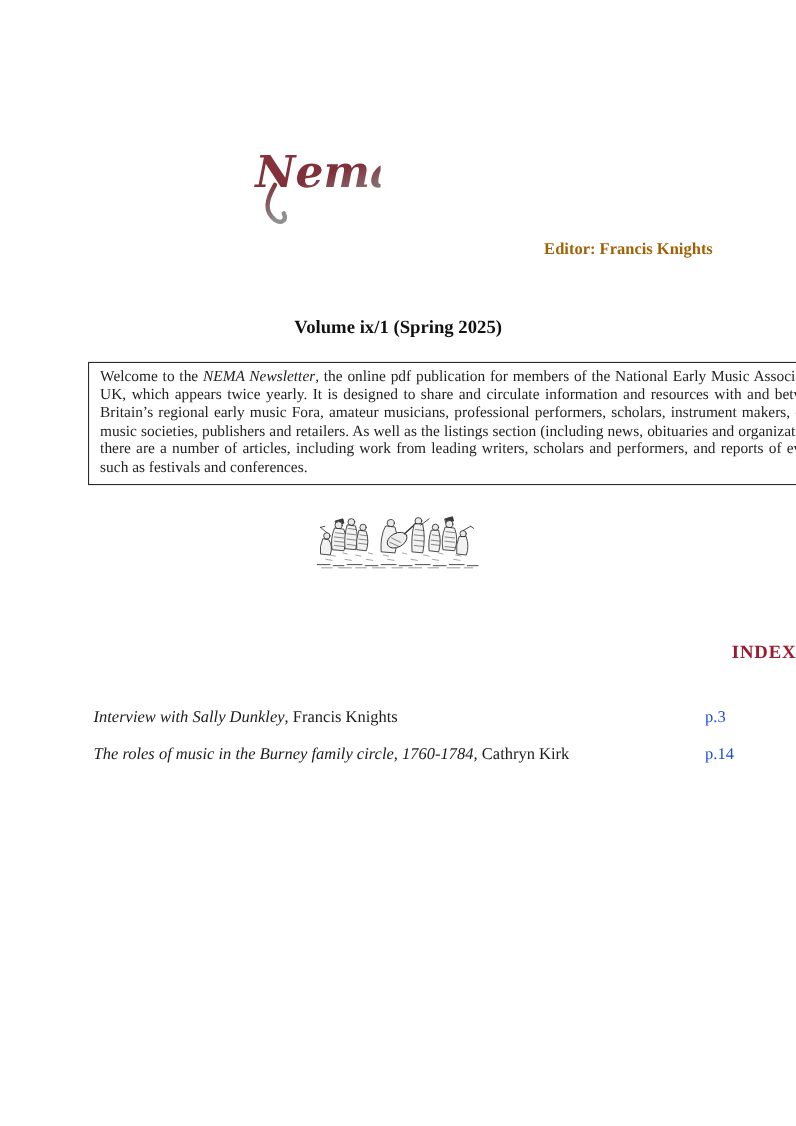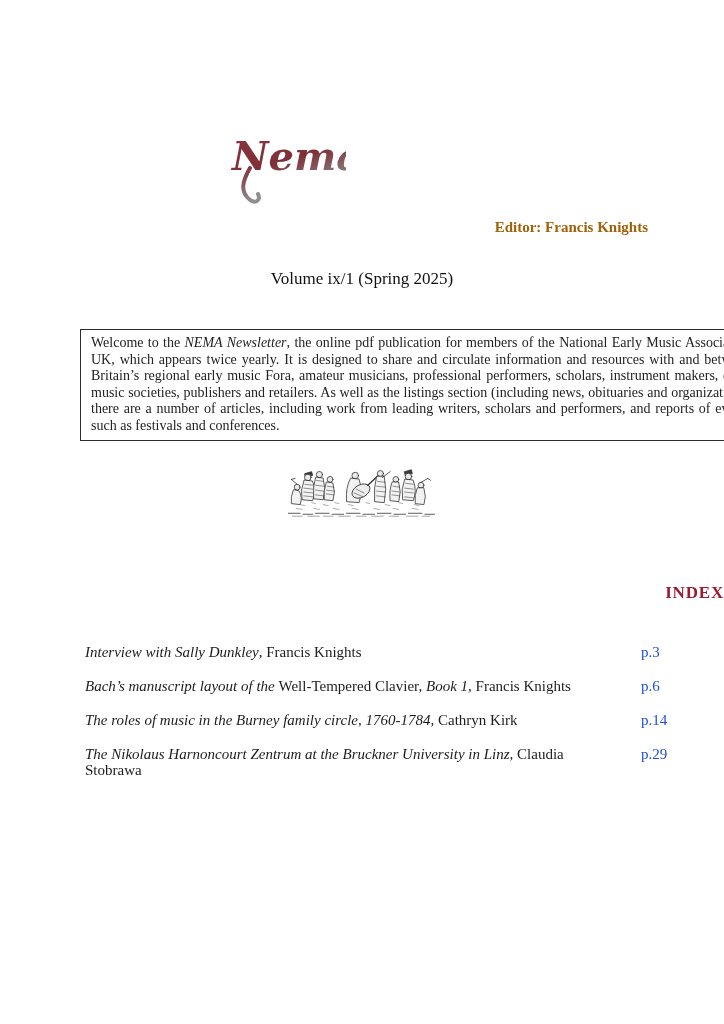--- a/index.html
+++ b/index.html
@@ -17,22 +17,22 @@
   .newsletter-title{
     position:absolute;left:333px;top:176px;
     font-size:28px;font-weight:bold;font-style:italic;
     color:#a31c2f;letter-spacing:1px;
   }
   .editor-line{
     position:absolute;right:76px;top:219px;
     font-size:15px;font-weight:bold;color:#a16207;
   }
   .volume-line{
-    position:absolute;left:0;top:269px;width:100%;
-    text-align:center;font-size:17px;font-weight:normal;color:#111;
+    position:absolute;left:0;top:288px;width:100%;
+    text-align:center;font-size:17px;font-weight:bold;color:#111;
   }
   
   .welcome-box{
     position:absolute;left:80px;top:329px;width:682px;
     box-sizing:border-box;
     border:1px solid #2b2b2b;
     padding:5px 10px 6px 10px;
     font-size:14px;line-height:16.5px;
     text-align:justify;color:#222;
   }
@@ -143,26 +143,18 @@
   </div>
 
   <div class="index-title">INDEX</div>
 
   <div class="index-list" id="index-list">
       <div class="index-row">
         <span class="entry-title"><span class="it">Interview with Sally Dunkley</span><span>, Francis Knights</span></span>
         <span class="entry-page">p.3</span>
       </div>
       <div class="index-row">
-        <span class="entry-title"><span class="it">Bach’s manuscript layout of the </span><span>Well-Tempered Clavier, </span><span class="it">Book 1</span><span>, Francis Knights</span></span>
-        <span class="entry-page">p.6</span>
-      </div>
-      <div class="index-row">
         <span class="entry-title"><span class="it">The roles of music in the Burney family circle, 1760-1784,</span><span> Cathryn Kirk</span></span>
         <span class="entry-page">p.14</span>
-      </div>
-      <div class="index-row">
-        <span class="entry-title"><span class="it">The Nikolaus Harnoncourt Zentrum at the Bruckner University in Linz,</span><span> Claudia Stobrawa</span></span>
-        <span class="entry-page">p.29</span>
       </div>
     </div>
 
 </div>
 
 </body></html>

